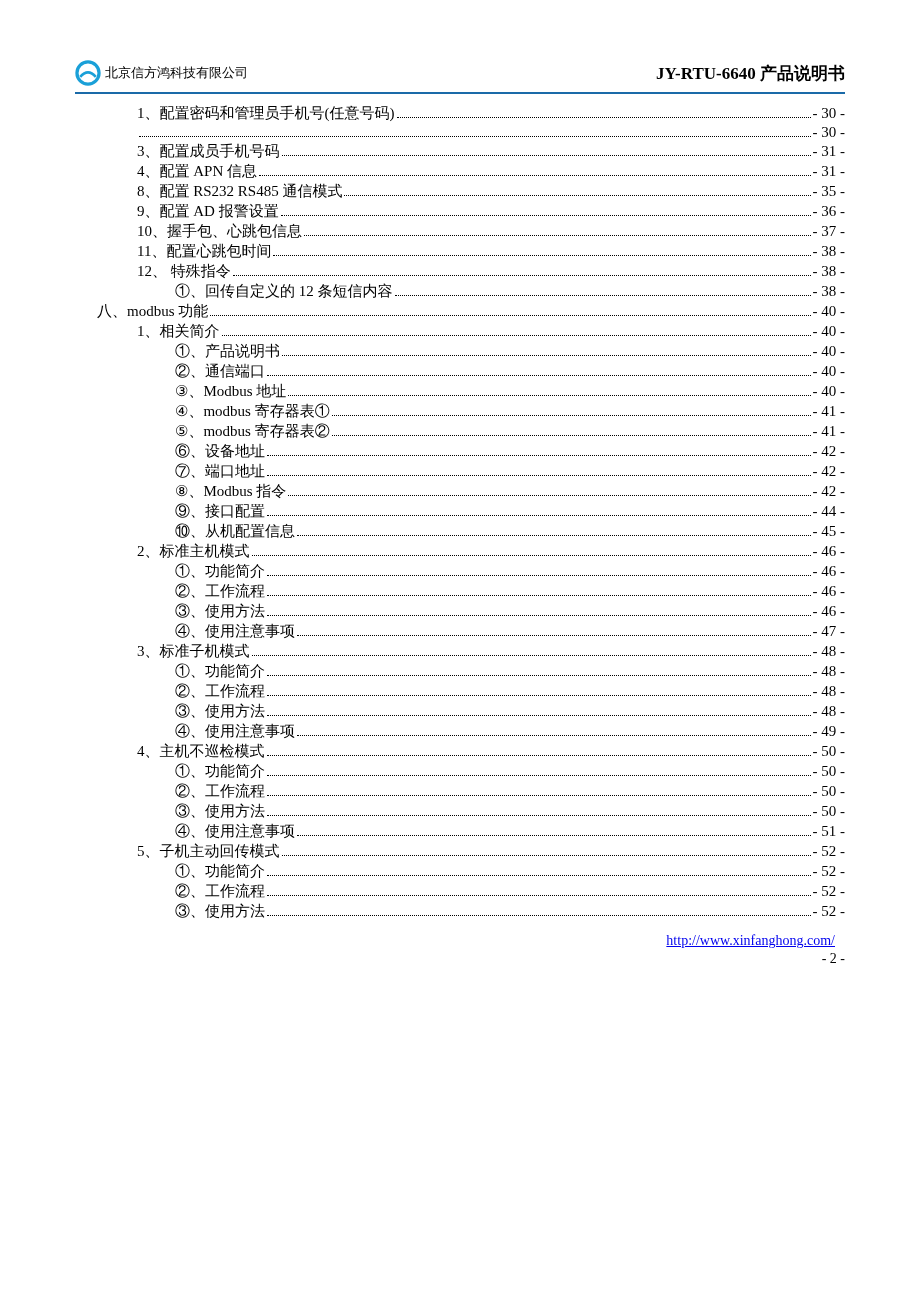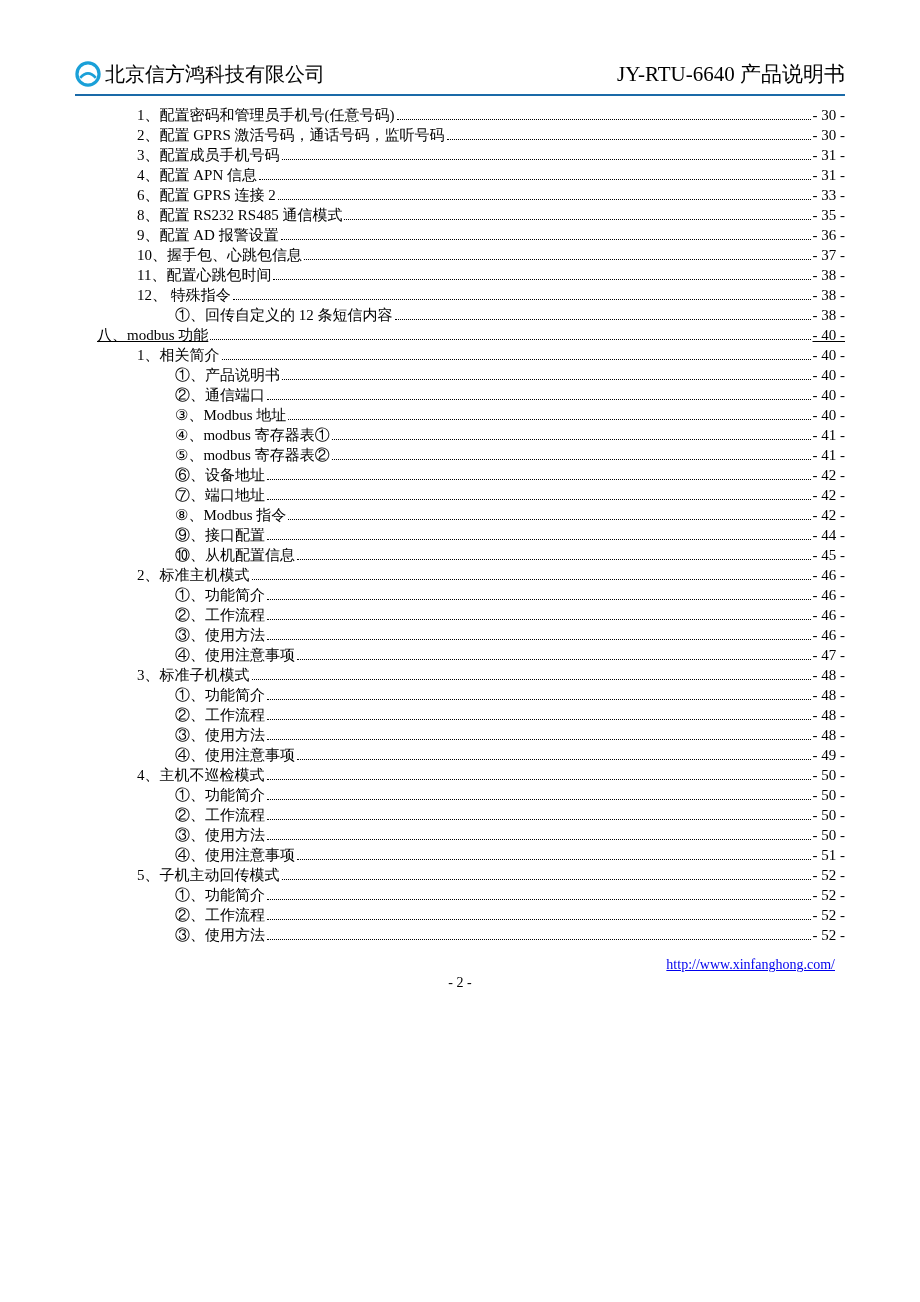--- a/index.html
+++ b/index.html
@@ -24,24 +24,25 @@
 .header-left {
   display: flex;
   align-items: center;
 }
 .logo {
   width: 26px;
   height: 26px;
   margin-right: 4px;
 }
 .company {
-  font-size: 20px;
+  font-size: 13px;
 }
 .doc-title {
-  font-size: 21px;
+  font-size: 17px;
+  font-weight: bold;
 }
 .rule {
   border: none;
   border-top: 2px solid #1a6aa8;
   margin: 0 0 10px 0;
 }
 .toc {
   padding-left: 0;
 }
 .toc-row {
@@ -55,28 +56,28 @@
 }
 .toc-dots {
   flex: 1 1 auto;
   border-bottom: 1.5px dotted #000;
   margin: 0 2px 4px 2px;
   min-width: 8px;
 }
 .toc-page {
   flex: 0 0 auto;
 }
-.ind-0 { padding-left: 22px; text-decoration: underline; }
+.ind-0 { padding-left: 22px; }
 .ind-1 { padding-left: 62px; }
 .ind-2 { padding-left: 100px; }
 .footer {
   margin-top: 12px;
   display: flex;
   flex-direction: column;
-  align-items: center;
+  align-items: flex-end;
 }
 .footer-link {
   align-self: flex-end;
   color: #0000ee;
   text-decoration: underline;
   font-family: "Times New Roman", serif;
   font-size: 14px;
   margin-right: 10px;
 }
 .footer-page {
@@ -100,38 +101,32 @@
   </div>
   <hr class="rule">
 
   <div class="toc" id="toc">
       <div class="toc-row ind-1">
         <span class="toc-label">1、配置密码和管理员手机号(任意号码)</span>
         <span class="toc-dots"></span>
         <span class="toc-page">- 30 -</span>
       </div>
       <div class="toc-row ind-1">
-        <span class="toc-label">2、配置 GPRS 激活号码，通话号码，监听号码</span>
         <span class="toc-dots"></span>
         <span class="toc-page">- 30 -</span>
       </div>
       <div class="toc-row ind-1">
         <span class="toc-label">3、配置成员手机号码</span>
         <span class="toc-dots"></span>
         <span class="toc-page">- 31 -</span>
       </div>
       <div class="toc-row ind-1">
         <span class="toc-label">4、配置 APN 信息</span>
         <span class="toc-dots"></span>
         <span class="toc-page">- 31 -</span>
-      </div>
-      <div class="toc-row ind-1">
-        <span class="toc-label">6、配置 GPRS 连接 2</span>
-        <span class="toc-dots"></span>
-        <span class="toc-page">- 33 -</span>
       </div>
       <div class="toc-row ind-1">
         <span class="toc-label">8、配置 RS232 RS485 通信模式 </span>
         <span class="toc-dots"></span>
         <span class="toc-page">- 35 -</span>
       </div>
       <div class="toc-row ind-1">
         <span class="toc-label">9、配置 AD 报警设置</span>
         <span class="toc-dots"></span>
         <span class="toc-page">- 36 -</span>

